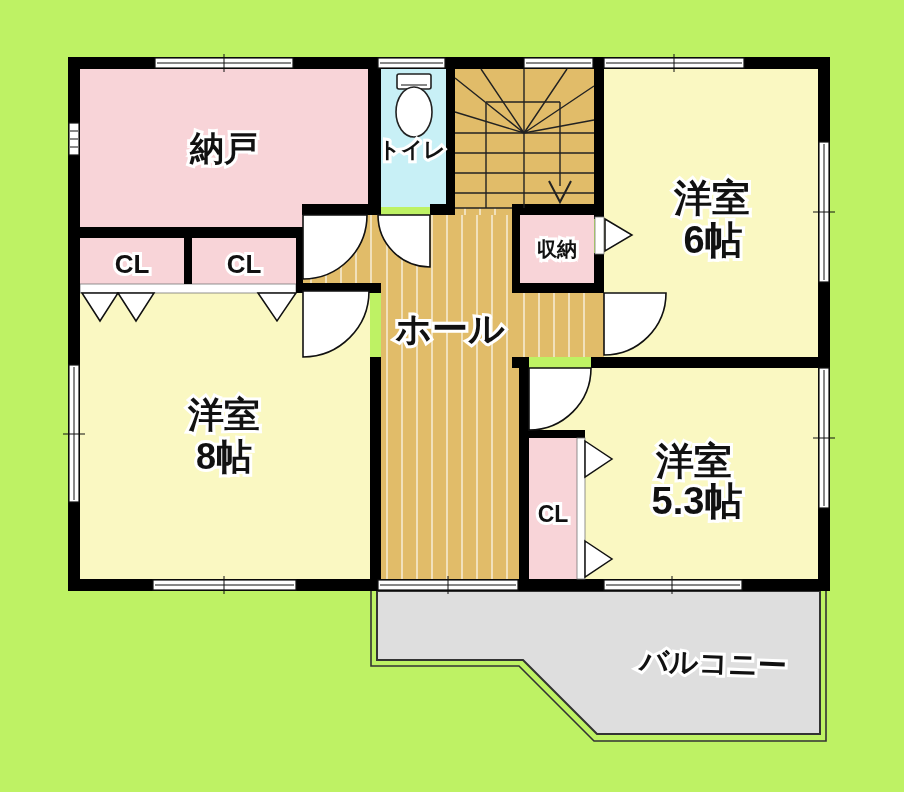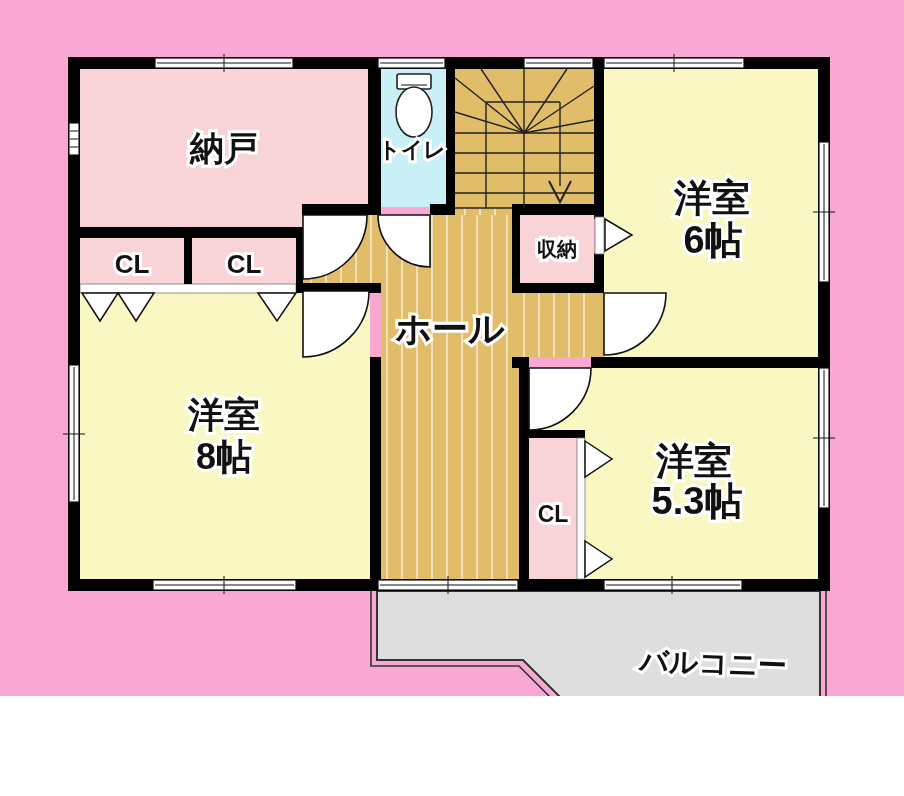--- a/index.html
+++ b/index.html
@@ -1,16 +1,16 @@
 <!DOCTYPE html>
 <html style="--c-wall: #000000; --c-pink: #f8d4d8; --c-yellow: #faf8c2; --c-cyan: #c8f0f6; --c-tan: #e1bc69; --c-gray: #dedede;"><head>
 <meta charset="utf-8">
 <style>
   html,body{margin:0;padding:0;background:#ffffff;}
-  .stage{position:relative;width:904px;height:696px;background:#f9a8d4;overflow:hidden;
+  .stage{position:relative;width:904px;height:792px;background:#bef264;overflow:hidden;
          font-family:"Liberation Sans","DejaVu Sans",sans-serif;}
   svg{display:block;}
   .wall{fill:var(--c-wall,#000000);}
   .f-pink{fill:var(--c-pink,#f8d4d8);}
   .f-yellow{fill:var(--c-yellow,#faf8c2);}
   .f-cyan{fill:var(--c-cyan,#c8f0f6);}
   .f-tan{fill:var(--c-tan,#e1bc69);}
   .stripe{stroke:rgba(255,255,255,0.55);stroke-width:2;}
   .disc{fill:#ffffff;stroke:#111;stroke-width:1.6;}
   .tri{fill:#ffffff;stroke:#111;stroke-width:1.5;}

